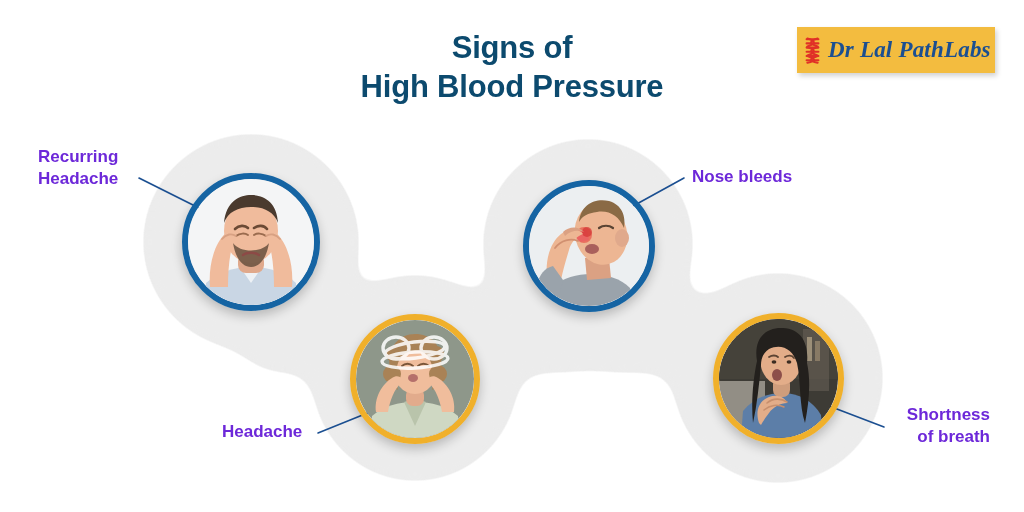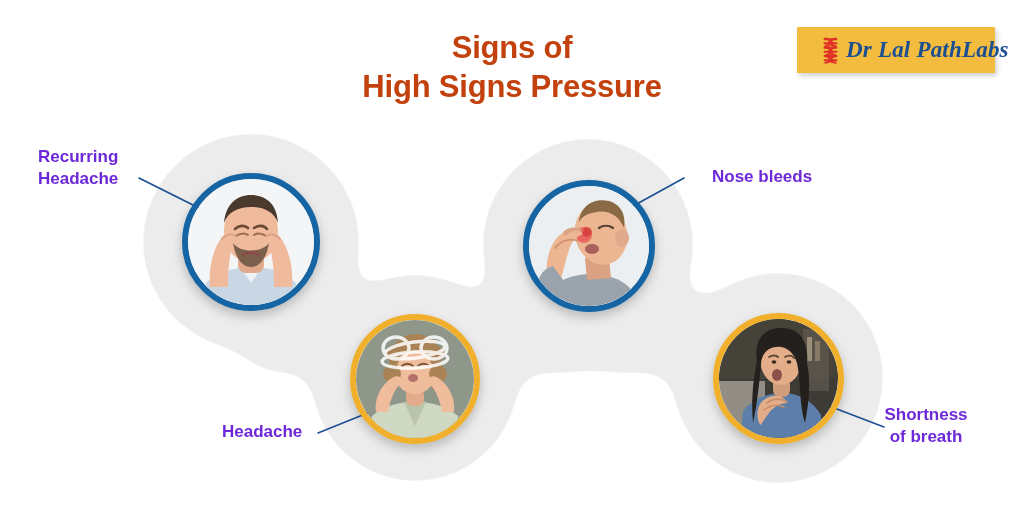--- a/index.html
+++ b/index.html
@@ -19,41 +19,41 @@
     overflow: hidden;
   }
 
   
   .title {
     position: absolute;
     left: 0;
     top: 28px;
     width: 1024px;
     text-align: center;
-    color: #c2410c;
+    color: #0c4a6e;
     font-weight: bold;
     font-size: 31px;
     line-height: 39px;
     letter-spacing: -0.2px;
   }
   .title .line1 { display: block; }
   .title .line2 { display: block; }
 
   
   .logo {
     position: absolute;
     left: 797px;
     top: 27px;
     width: 198px;
     height: 46px;
     background: #f3bc3f;
     box-shadow: 2px 3px 5px rgba(0,0,0,0.18);
     display: flex;
     align-items: center;
-    padding-left: 25px;
+    padding-left: 7px;
     box-sizing: border-box;
   }
   .logo-icon {
     width: 17px;
     height: 27px;
     flex: 0 0 auto;
     margin-right: 7px;
   }
   .logo-text {
     color: #1b4f91;
@@ -103,21 +103,21 @@
 
   
   .label {
     position: absolute;
     color: #6d28d9;
     font-weight: bold;
     font-size: 17px;
     line-height: 22px;
     white-space: pre-line;
   }
-  .label.right-align { text-align: center; }
+  .label.right-align { text-align: right; }
 </style>
 </head>
 <body>
 
 <div id="canvas">
 
   <svg class="blob-layer" viewBox="0 0 1024 512" xmlns="http://www.w3.org/2000/svg">
     <defs>
       <filter id="goo">
         <feGaussianBlur in="SourceGraphic" stdDeviation="16" result="b"></feGaussianBlur>
@@ -142,21 +142,21 @@
     <g stroke="#1b4f91" stroke-width="1.6" fill="none" stroke-linecap="round">
       <line x1="139" y1="178" x2="201" y2="209"></line>
       <line x1="684" y1="178" x2="624" y2="211"></line>
       <line x1="318" y1="433" x2="370" y2="412"></line>
       <line x1="884" y1="427" x2="829" y2="406"></line>
     </g>
   </svg>
 
   <div class="title">
     <span class="line1">Signs of</span>
-    <span class="line2">High Signs Pressure</span>
+    <span class="line2">High Blood Pressure</span>
   </div>
 
   <div class="logo">
     <svg class="logo-icon" viewBox="0 0 17 27" xmlns="http://www.w3.org/2000/svg">
       <g stroke="#e03127" stroke-width="2.1" fill="none" stroke-linecap="round">
         <path d="M3.4 1.5 C 12 4, 12 6.5, 3.4 9.5"></path>
         <path d="M13.6 1.5 C 5 4, 5 6.5, 13.6 9.5"></path>
         <path d="M3.4 10 C 12 13, 12 15.5, 3.4 18.5"></path>
         <path d="M13.6 10 C 5 13, 5 15.5, 13.6 18.5"></path>
         <path d="M3.4 19 C 12 22, 12 23.5, 3.4 25.8"></path>
@@ -230,21 +230,21 @@
         <circle cx="58" cy="46" r="5" fill="#d32f2f" opacity="0.65"></circle>
 
         <path d="M18 92 C16 72 22 56 32 48 C40 42 50 42 54 48 C48 50 42 56 40 64 C37 74 34 84 32 94 Z" fill="#edb693"></path>
         <path d="M34 46 C40 40 50 40 55 46 C50 44 42 44 36 50 Z" fill="#dba183"></path>
         <path d="M26 62 C32 54 42 52 49 55" stroke="#d19070" stroke-width="1.8" fill="none" stroke-linecap="round"></path>
 
         <path d="M10 120 L8 100 C10 88 16 82 24 80 L34 94 L28 120 Z" fill="#9aa3ab"></path>
       </svg>
     </div>
   </div>
-  <div class="label" style="left:692px; top:166px; width:160px;margin-left:20px;">Nose bleeds</div>
+  <div class="label" style="left:692px; top:166px; width:160px;">Nose bleeds</div>
 
   <div class="node amber" style="left:350px; top:314px; width:130px; height:130px;">
     <div class="photo">
       <svg viewBox="0 0 118 118" width="118" height="118" xmlns="http://www.w3.org/2000/svg">
         <rect width="118" height="118" fill="#8e978a"></rect>
 
         <path d="M14 118 L16 96 C28 86 42 82 59 82 C76 82 90 86 102 96 L104 118 Z" fill="#cfd8c3"></path>
         <path d="M48 82 L59 106 L70 82 L64 80 L54 80 Z" fill="#b9c4ab"></path>
 
         <rect x="50" y="68" width="18" height="18" rx="7" fill="#e2ab8c"></rect>

